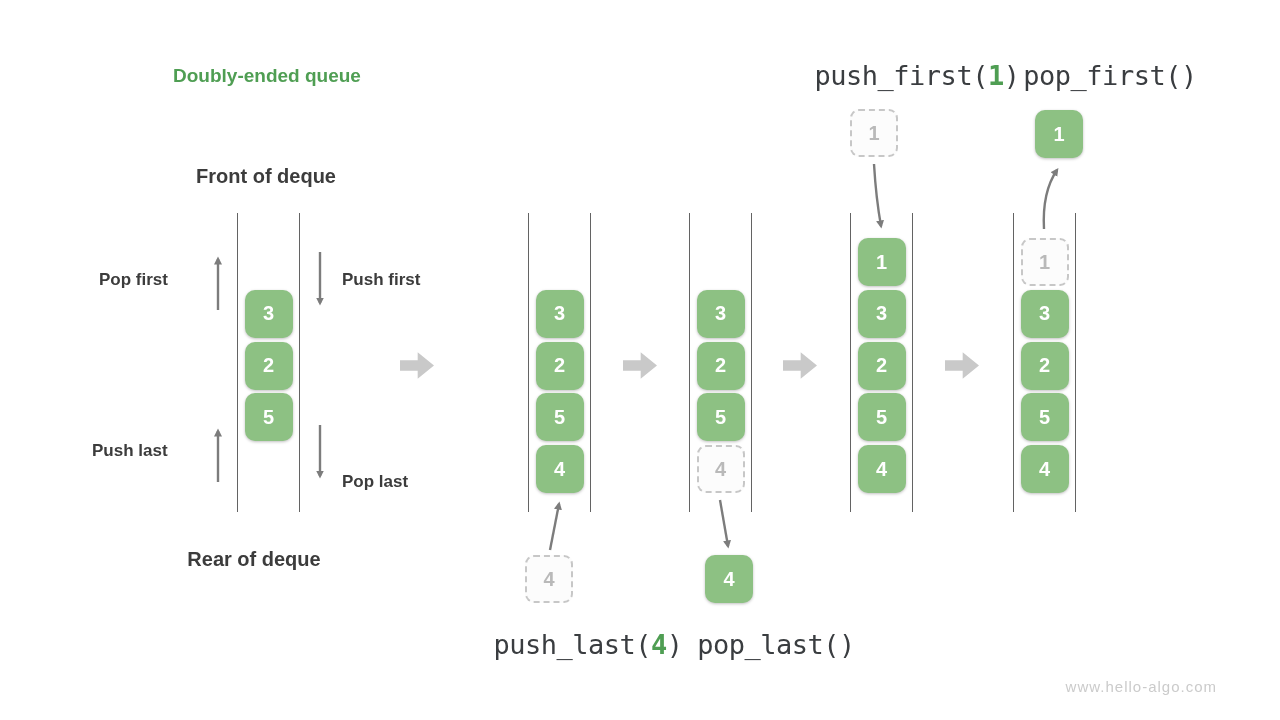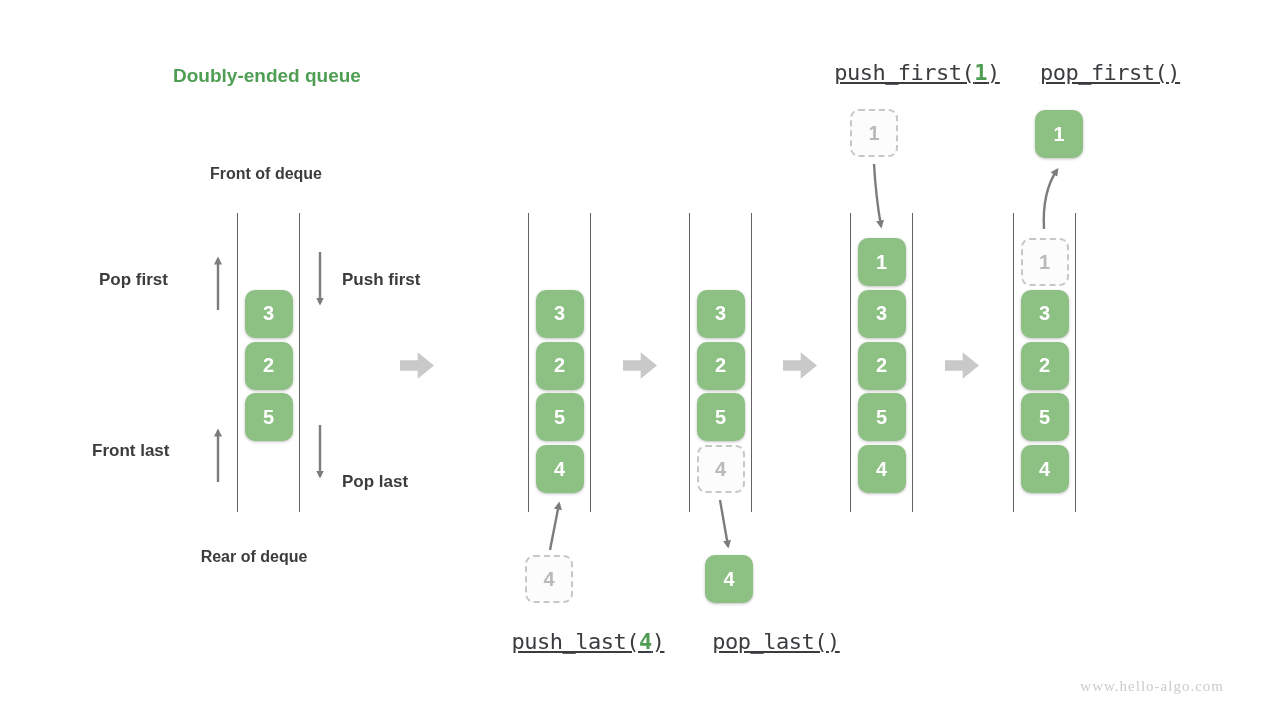--- a/index.html
+++ b/index.html
@@ -20,21 +20,21 @@
     position:relative;width:1280px;height:720px;background:#ffffff;
     font-family:"Liberation Sans","DejaVu Sans",sans-serif;overflow:hidden;
   }
   .title{
     position:absolute;left:267px;top:55px;transform:translateX(-50%);
     text-align:center;color:var(--accent-green);font-weight:bold;
     font-size:19px;line-height:42px;white-space:nowrap;
   }
   .big-label{
     position:absolute;transform:translateX(-50%);color:var(--text-dark);
-    font-weight:bold;font-size:16px;white-space:nowrap;
+    font-weight:bold;font-size:20px;white-space:nowrap;
   }
   .op-label{
     position:absolute;color:var(--text-dark);font-weight:bold;font-size:17px;
     white-space:nowrap;
   }
   .queue{
     position:absolute;top:213px;height:299px;width:61px;
     border-left:1.5px solid var(--line-gray);
     border-right:1.5px solid var(--line-gray);
   }
@@ -49,49 +49,49 @@
     box-shadow:0 1px 3px rgba(0,0,0,0.25);
   }
   .cell.ghost{
     background:var(--ghost-fill);border:2px dashed var(--ghost-border);
     color:var(--ghost-text);border-radius:9px;
   }
   .float-cell{position:absolute;transform:none;left:auto;}
   .code-label{
     position:absolute;transform:translateX(-50%);white-space:nowrap;
     font-family:"DejaVu Sans Mono","Liberation Mono",monospace;
-    font-size:22px;font-weight:500;color:var(--code-dark);letter-spacing:-0.5px;text-decoration:underline;
+    font-size:27px;font-weight:500;color:var(--code-dark);letter-spacing:-0.5px;
   }
   .code-arg{color:var(--accent-green);font-weight:bold;}
   .block-arrow{
     position:absolute;width:34px;height:31px;background:var(--block-arrow);
     clip-path:polygon(0 33%,52% 33%,52% 7%,100% 50%,52% 93%,52% 67%,0 67%);
   }
   .watermark{
-    position:absolute;right:56px;top:678px;
-    font-family:Liberation Serif, serif;
+    position:absolute;right:63px;top:678px;
+    font-family:Liberation Sans, sans-serif;
     font-size:15px;color:var(--watermark);letter-spacing:1px;
   }
   svg.arrows{position:absolute;left:0;top:0;pointer-events:none;}
 </style>
 </head>
 <body>
 
 <div id="canvas">
 
   <div class="title">
     <div>Doubly-ended queue</div>
   </div>
 
   <div class="big-label" style="left:266px;top:165px;">Front of deque</div>
   <div class="big-label" style="left:254px;top:548px;">Rear of deque</div>
 
   <div class="op-label" style="left:99px;top:270px;">Pop first</div>
   <div class="op-label" style="left:342px;top:270px;">Push first</div>
-  <div class="op-label" style="left:92px;top:441px;">Front last</div>
+  <div class="op-label" style="left:92px;top:441px;">Push last</div>
   <div class="op-label" style="left:342px;top:424px;margin-top:48px;">Pop last</div>
 
   <div class="queue" style="left:237px;">
       <div class="cell filled" style="top: 76.75px;">3</div>
       <div class="cell filled" style="top: 128.5px;">2</div>
       <div class="cell filled" style="top: 180.25px;">5</div>
     </div>
   <div class="queue" style="left:528px;">
       <div class="cell filled" style="top: 76.75px;">3</div>
       <div class="cell filled" style="top: 128.5px;">2</div>

